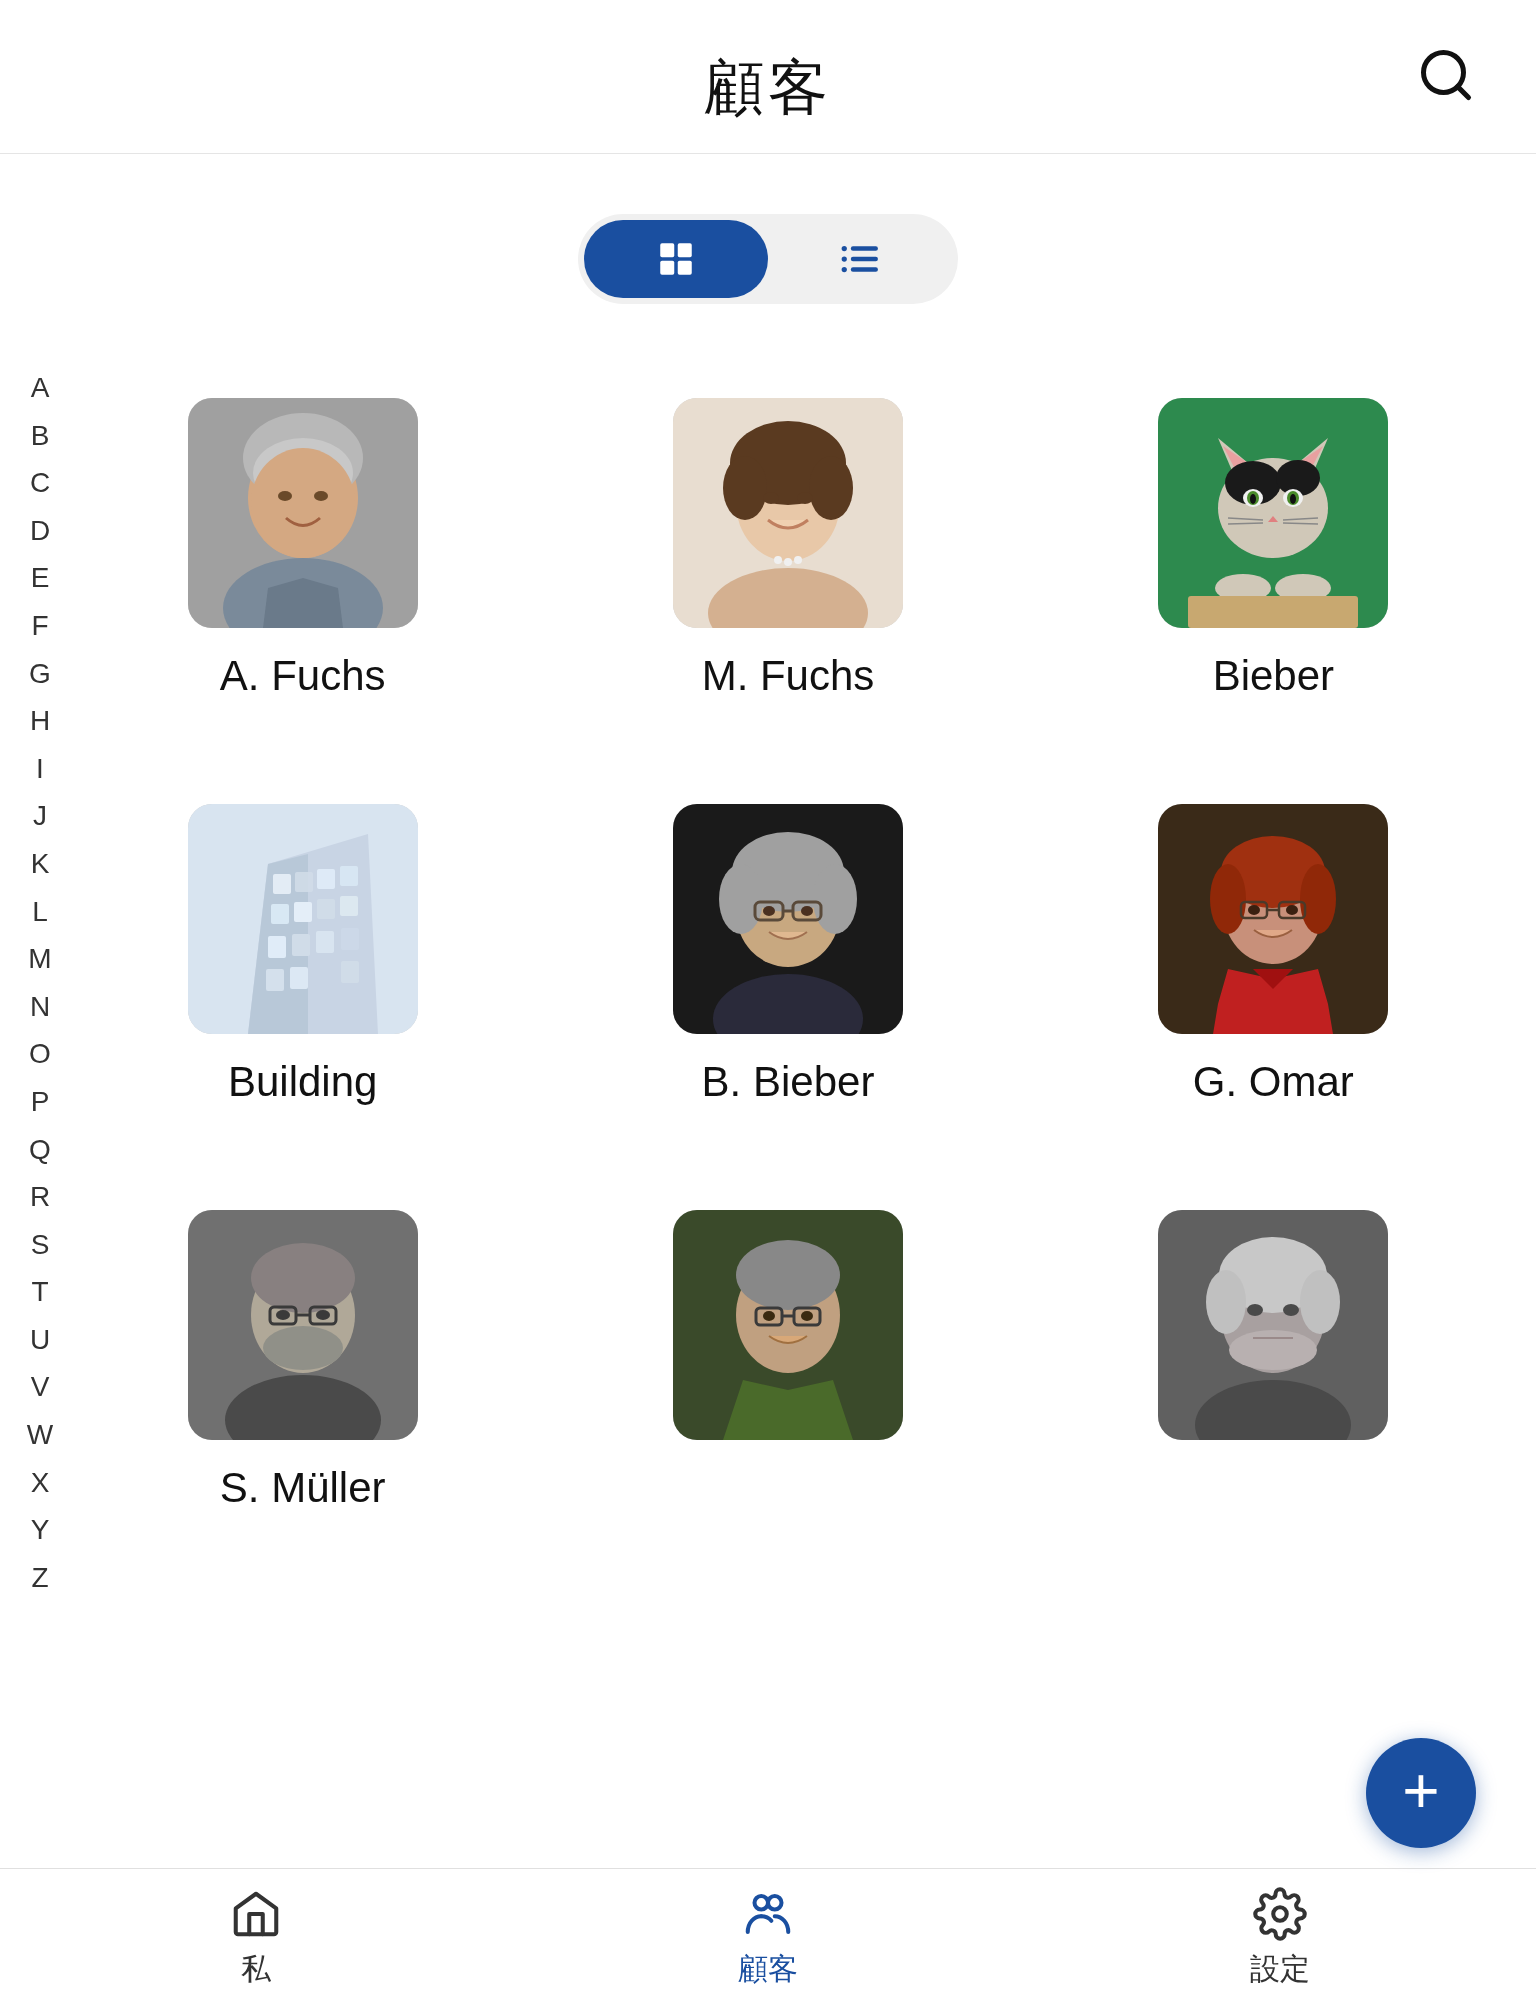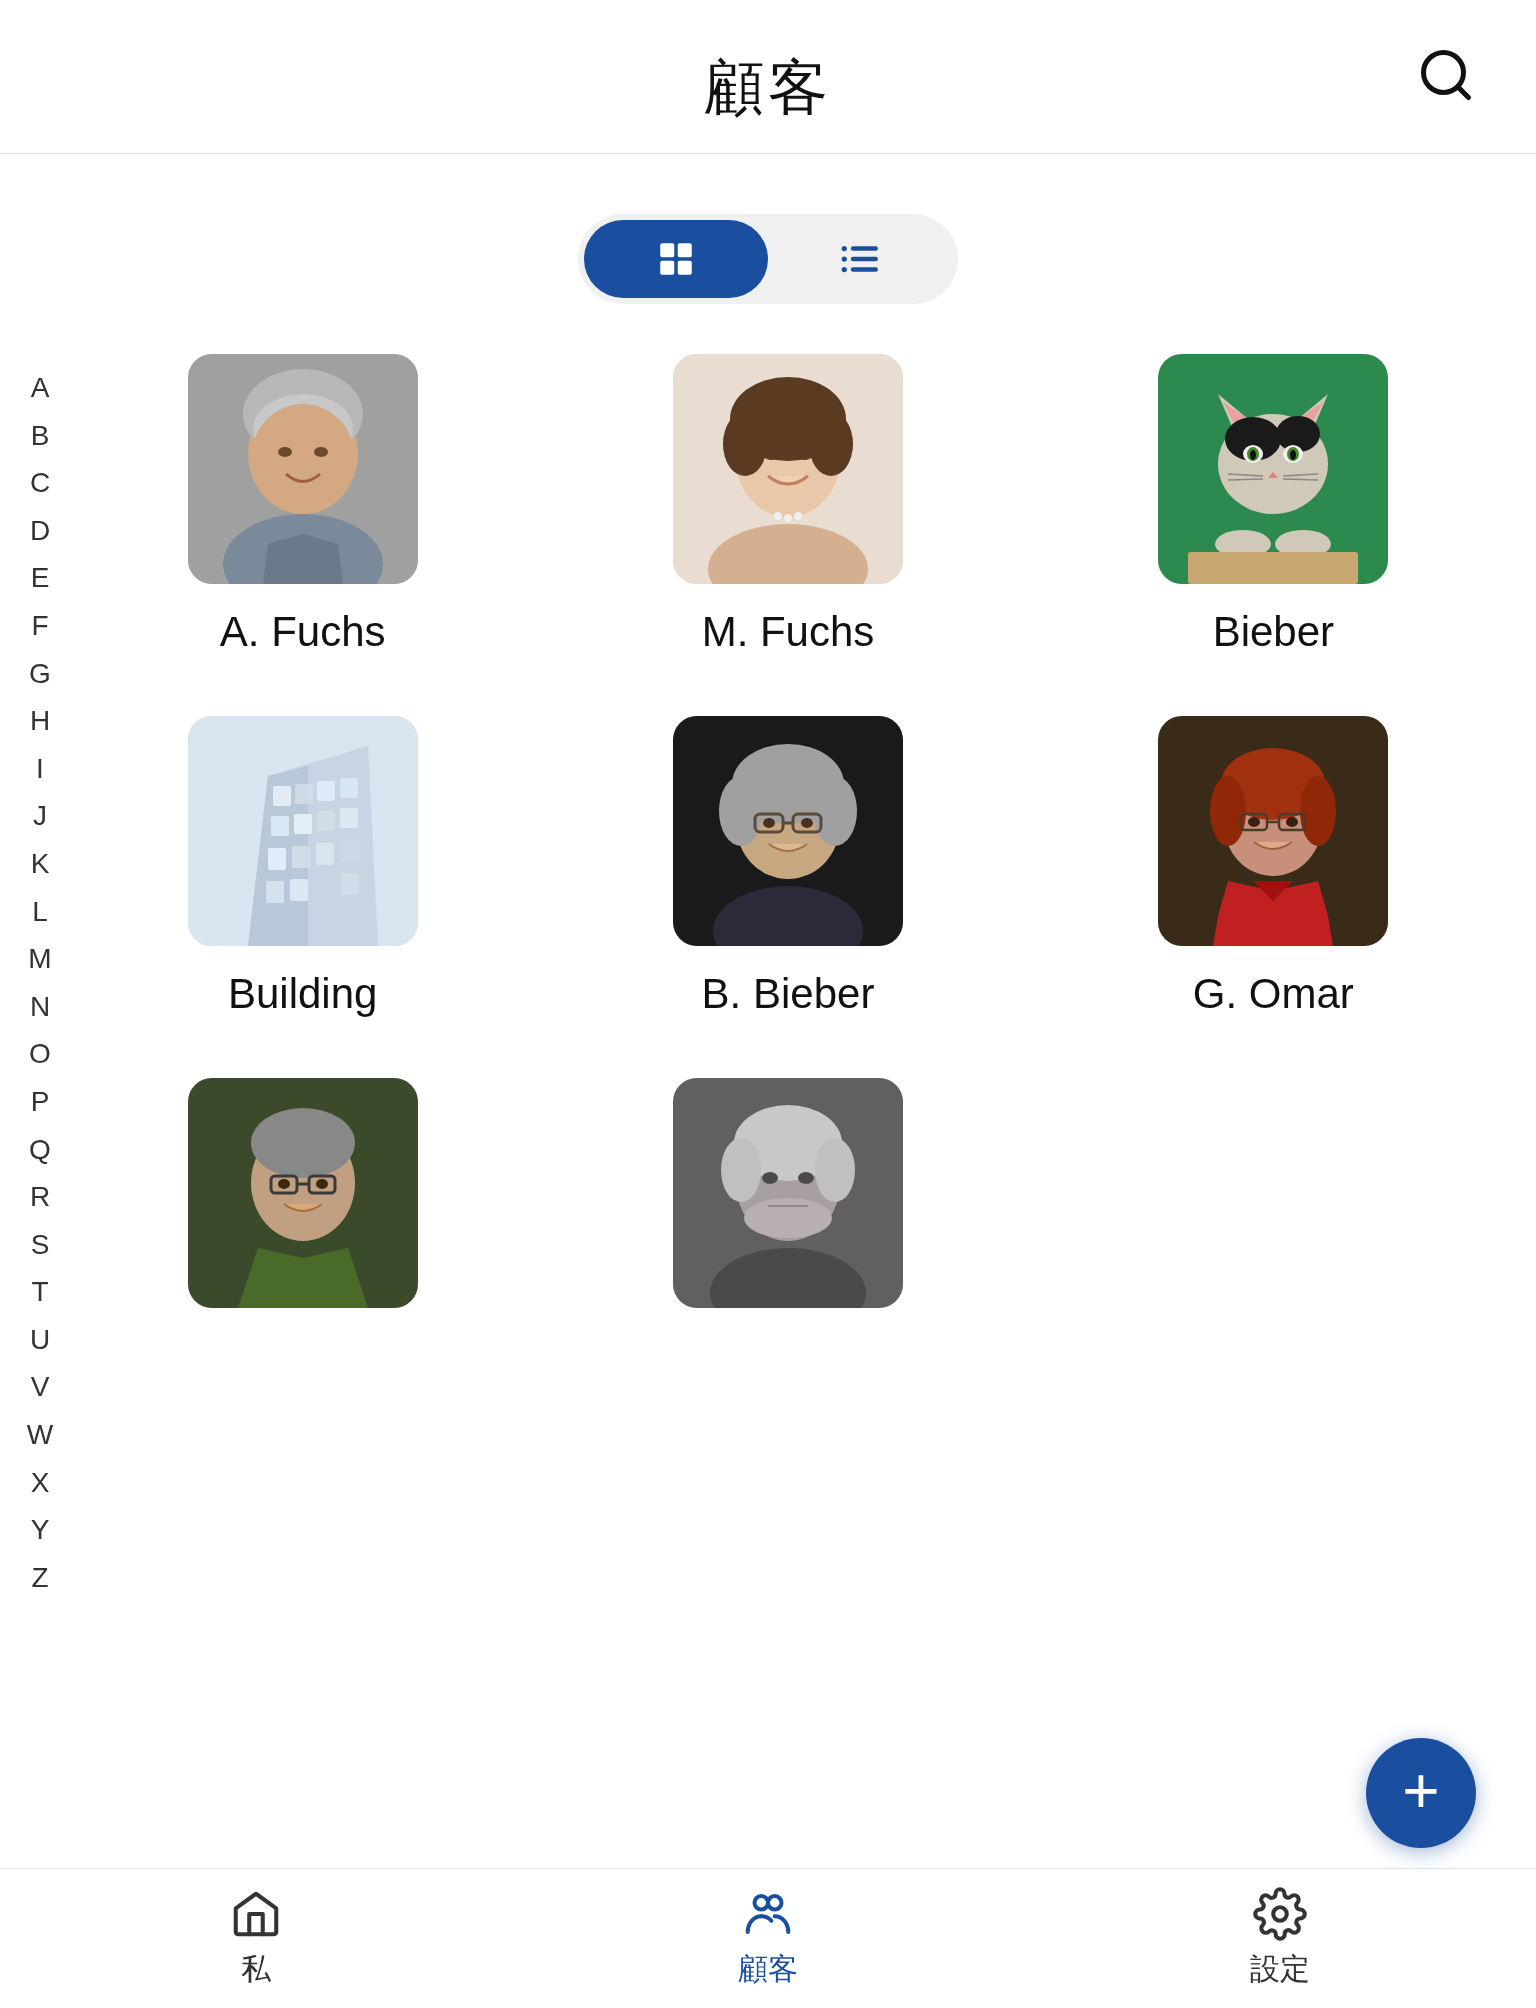--- a/index.html
+++ b/index.html
@@ -104,20 +104,21 @@
     .grid {
       display: grid;
       grid-template-columns: repeat(3, 1fr);
       gap: 60px 80px;
     }
     .grid-item {
       display: flex;
       flex-direction: column;
       align-items: center;
       cursor: pointer;
+      margin-top: 44px;
     }
     .avatar-box {
       width: 230px;
       height: 230px;
       border-radius: 24px;
       overflow: hidden;
       background: #ccc;
       margin-bottom: 24px;
     }
 
@@ -426,20 +427,43 @@
             <path d="M96 126 Q115 140 134 126" stroke="#9a6040" stroke-width="2" fill="#e0a888"></path>
 
             <path d="M60,200 L70,165 L115,175 L160,165 L170,200 L175,230 L55,230 Z" fill="#c02020"></path>
 
             <path d="M95,165 L115,185 L135,165" fill="#a01010"></path>
           </svg>
         </div>
         <span class="grid-label">G. Omar</span>
       </div>
 
+      <div class="grid-item">
+        <div class="avatar-box">
+          <svg class="portrait-svg" viewBox="0 0 230 230" xmlns="http://www.w3.org/2000/svg">
+
+            <rect width="230" height="230" fill="#707070"></rect>
+            <ellipse cx="115" cy="105" rx="52" ry="58" fill="#b0a898"></ellipse>
+
+            <ellipse cx="115" cy="68" rx="52" ry="35" fill="#888080"></ellipse>
+
+            <ellipse cx="115" cy="138" rx="40" ry="22" fill="#909088"></ellipse>
+
+            <rect x="82" y="97" width="26" height="17" rx="4" fill="none" stroke="#3a3a3a" stroke-width="3"></rect>
+            <rect x="122" y="97" width="26" height="17" rx="4" fill="none" stroke="#3a3a3a" stroke-width="3"></rect>
+            <line x1="108" y1="105" x2="122" y2="105" stroke="#3a3a3a" stroke-width="3"></line>
+
+            <ellipse cx="95" cy="105" rx="7" ry="5" fill="#3a3a3a"></ellipse>
+            <ellipse cx="135" cy="105" rx="7" ry="5" fill="#3a3a3a"></ellipse>
+
+            <ellipse cx="115" cy="210" rx="78" ry="45" fill="#4a4a4a"></ellipse>
+          </svg>
+        </div>
+        <span class="grid-label">S. Müller</span>
+      </div>
 
 
       <div class="grid-item">
         <div class="avatar-box">
           <svg class="portrait-svg" viewBox="0 0 230 230" xmlns="http://www.w3.org/2000/svg">
             <rect width="230" height="230" fill="#3a4a2a"></rect>
 
             <ellipse cx="115" cy="105" rx="52" ry="58" fill="#c0a080"></ellipse>
 
             <ellipse cx="115" cy="65" rx="52" ry="35" fill="#888"></ellipse>

